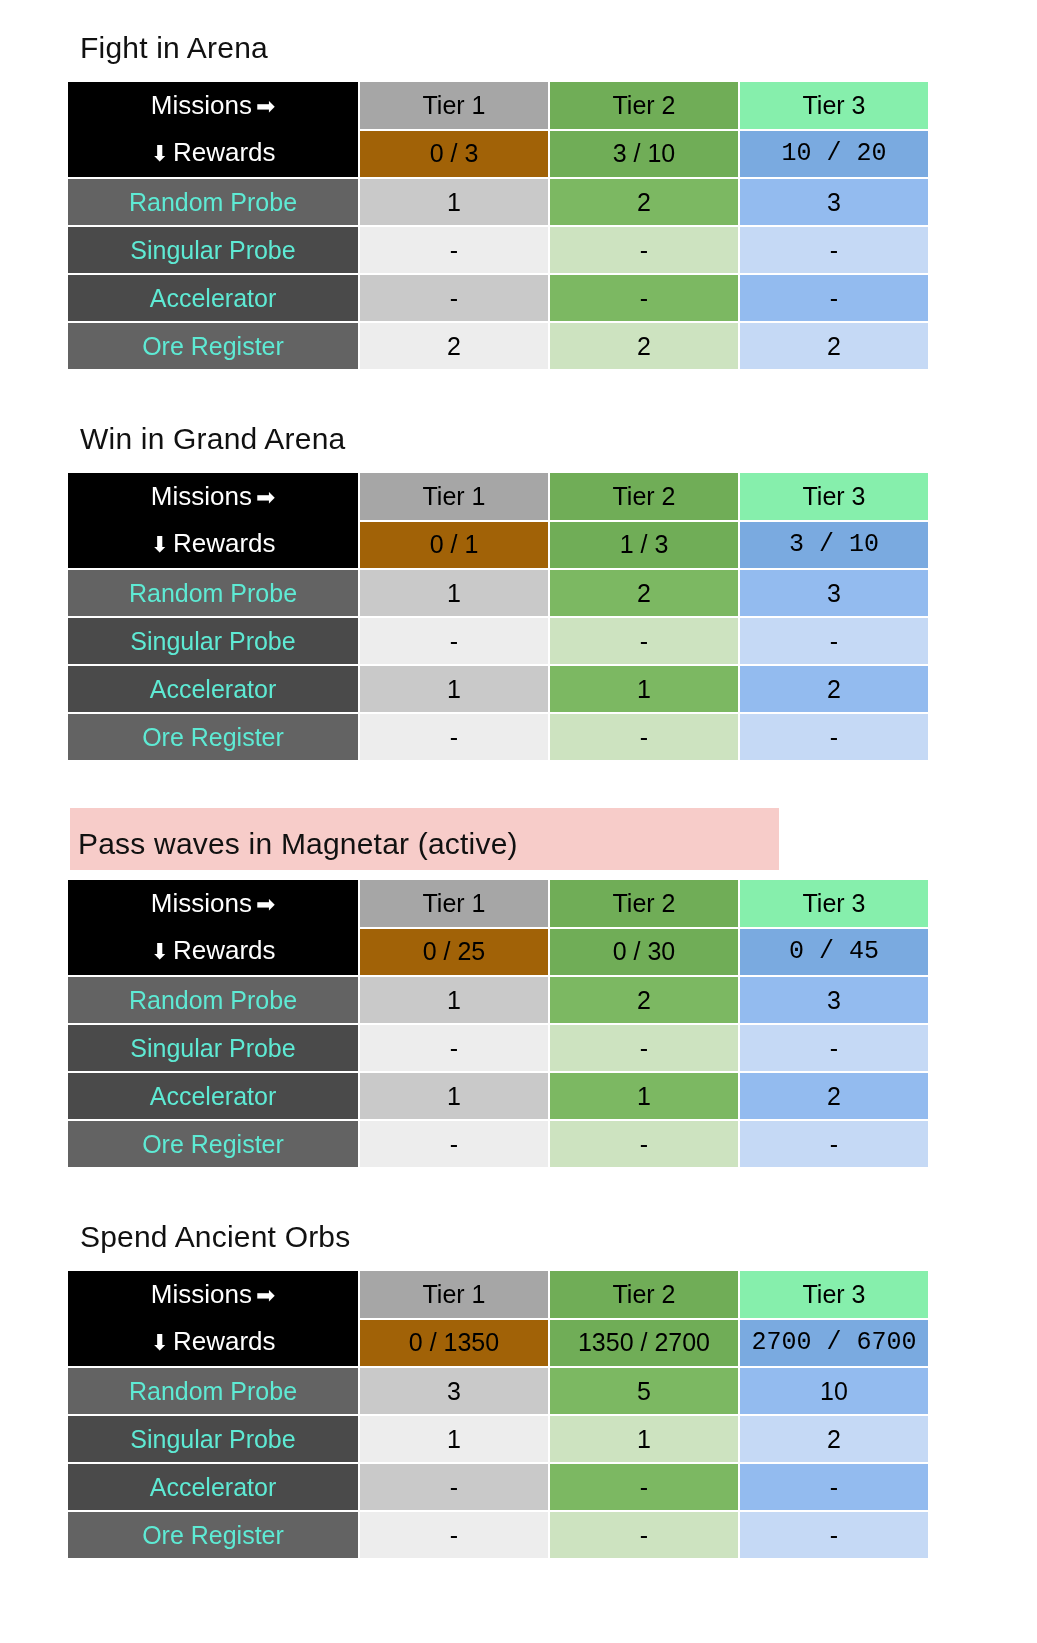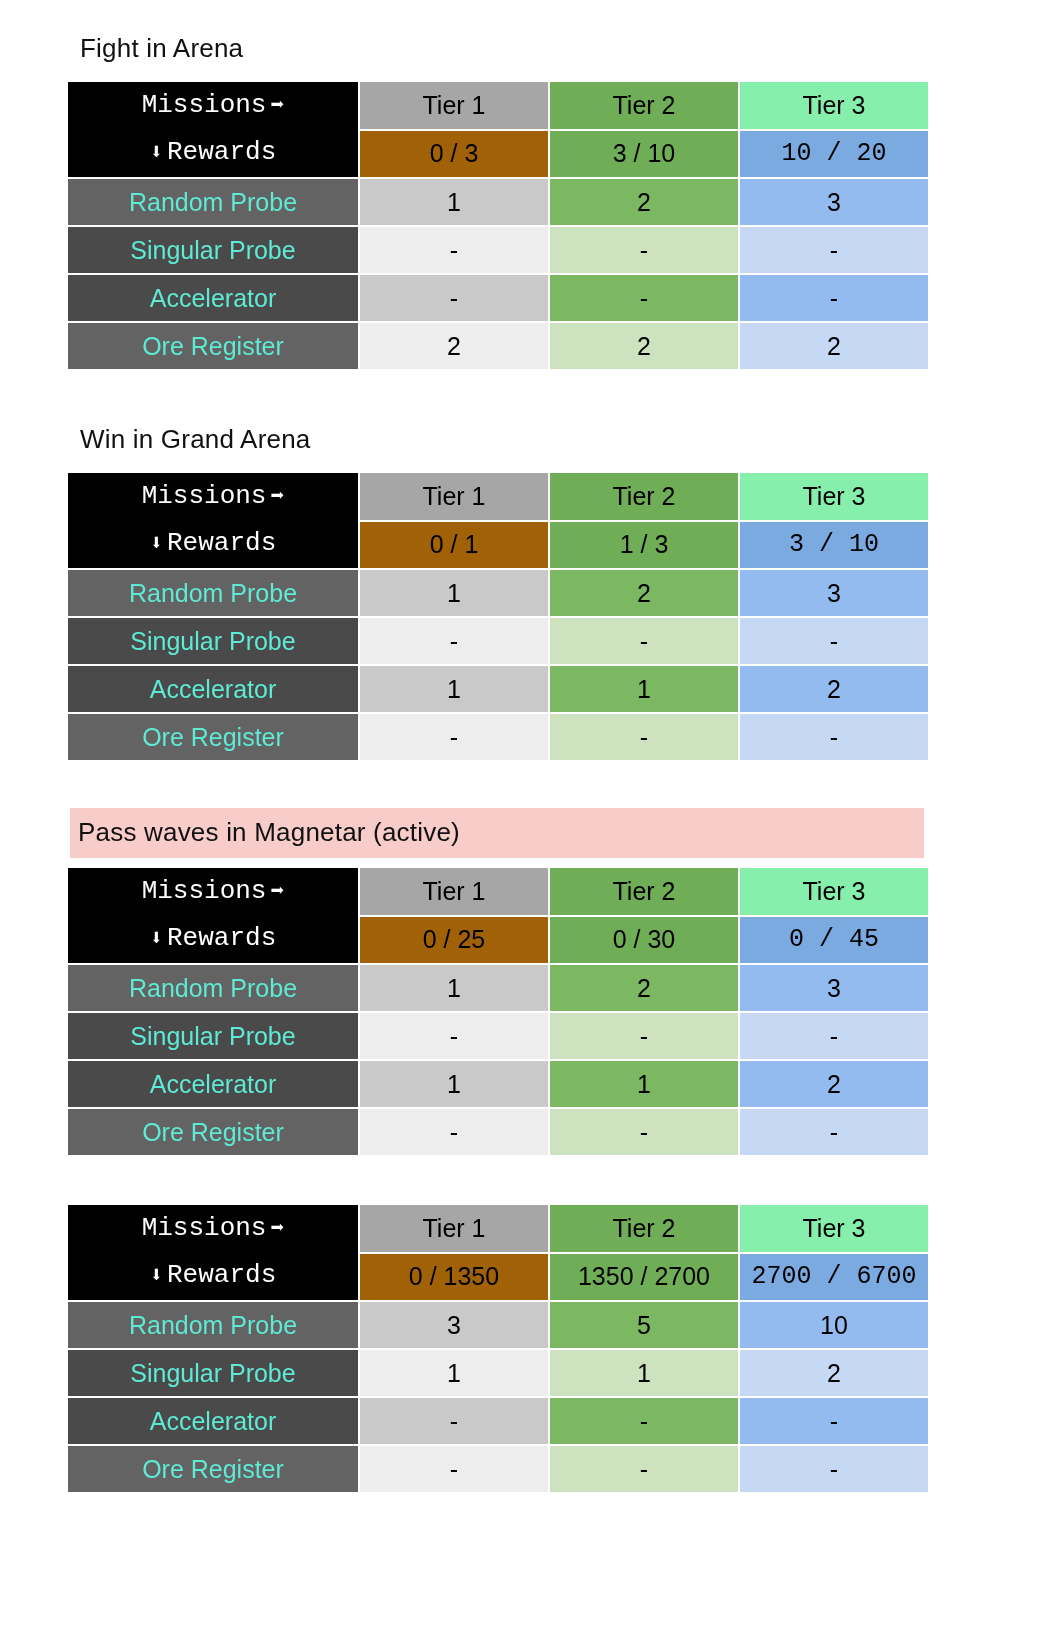--- a/index.html
+++ b/index.html
@@ -18,34 +18,34 @@
     padding: 26px 0 0 0;
   }
   .section {
     margin: 0 0 0 0;
     padding: 0 0 0 0;
   }
   .section + .section {
     margin-top: 46px;
   }
   .section-title {
-    font-size: 26px;
+    font-size: 30px;
     line-height: 40px;
     font-weight: 400;
     color: #111111;
     margin: 0 0 8px 76px;
     display: inline-block;
     padding: 2px 10px 4px 4px;
     letter-spacing: 0.2px;
   }
   .section-title.highlight {
     background: #f7ccc9;
     margin-left: 70px;
-    padding: 4px 0 6px 8px;
-    width: 854px;
+    padding: 16px 0 6px 8px;
+    width: 709px;
     box-sizing: border-box;
   }
   table.tier-table {
     border-collapse: separate;
     border-spacing: 2px;
     margin-left: 66px;
     width: 864px;
     table-layout: fixed;
   }
   table.tier-table td {
@@ -57,21 +57,20 @@
     border: none;
   }
   
   td.hdr-corner {
     background: #000000;
     color: #ffffff;
     width: 290px;
     border: 2px solid #6fa8c7;
     padding: 4px 0 6px 0;
     height: auto;
-    font-family: Liberation Mono, monospace;
   }
   .corner-line {
     display: block;
     font-size: 26px;
     line-height: 46px;
     text-align: center;
     white-space: nowrap;
   }
   .corner-line .arrow {
     font-size: 23px;
@@ -250,20 +249,21 @@
         <td class="rowlabel dark">Ore Register</td>
         <td class="c-t1-b">-</td>
         <td class="c-t2-b">-</td>
         <td class="c-t3-b">-</td>
       </tr>
     </tbody>
       </table>
   </div>
 
   <div class="section">
+    <div class="section-title">Spend Ancient Orbs</div>
     <table class="tier-table">
       <tbody>
           <tr>
         <td class="hdr-corner" rowspan="2">
           <span class="corner-line"><span>Missions</span><span class="arrow">➡</span></span>
           <span class="corner-line"><span class="darrow">⬇</span><span>Rewards</span></span>
         </td>
         <td class="hdr-tier t1-head">Tier 1</td>
         <td class="hdr-tier t2-head">Tier 2</td>
         <td class="hdr-tier t3-head">Tier 3</td>

